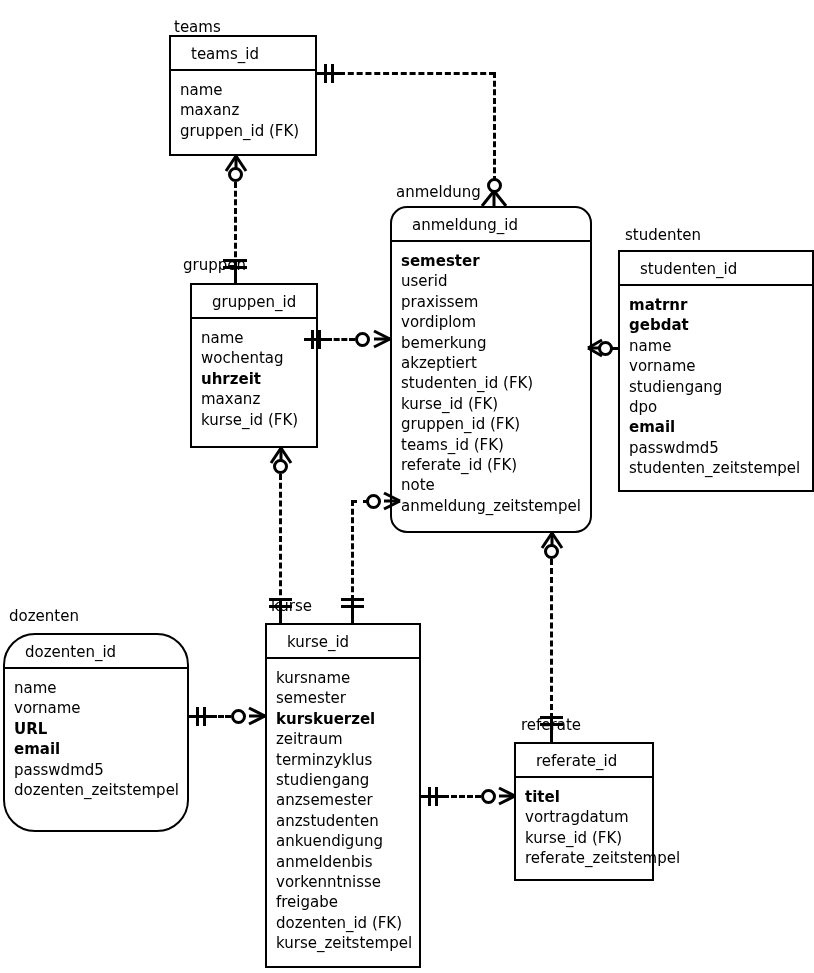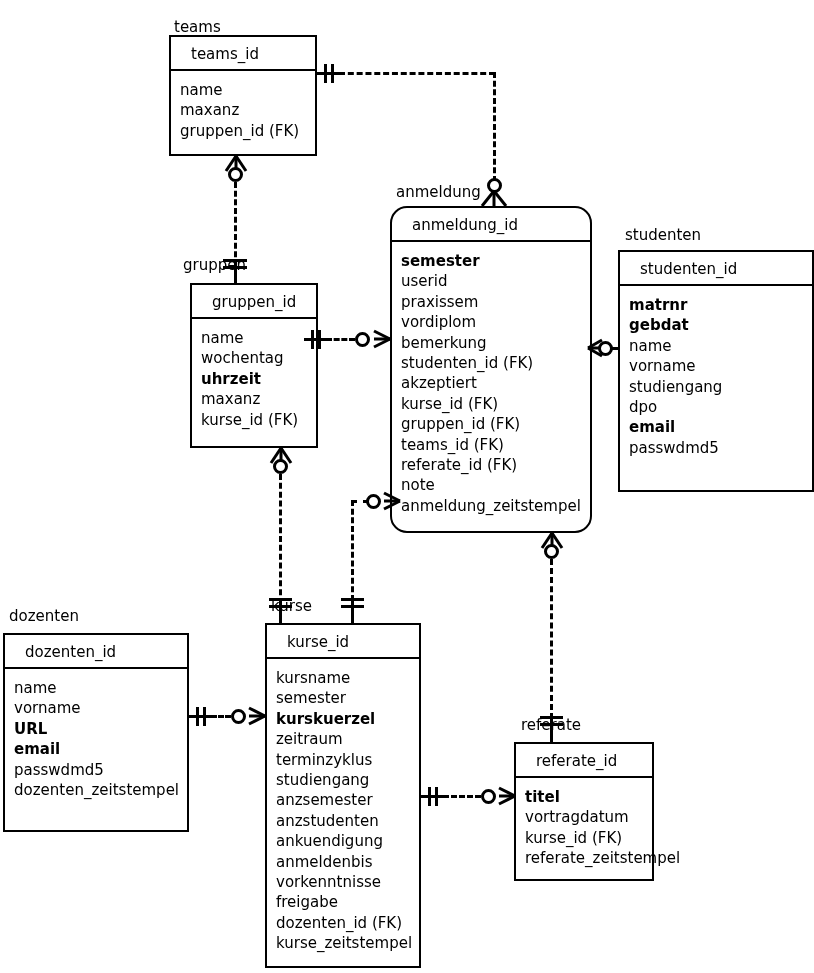--- a/index.html
+++ b/index.html
@@ -64,22 +64,22 @@
 
   <div class="ent-label" style="left:396px;top:183px;">anmeldung</div>
   <div class="entity" style="left:390px;top:206px;width:202px;height:327px;border-radius:17px;">
     <div class="ent-head">anmeldung_id</div>
     <div class="ent-body">
       <div class="attr pk">semester</div>
       <div class="attr">userid</div>
       <div class="attr">praxissem</div>
       <div class="attr">vordiplom</div>
       <div class="attr">bemerkung</div>
+      <div class="attr">akzeptiert</div>
       <div class="attr">studenten_id (FK)</div>
-      <div class="attr">akzeptiert</div>
       <div class="attr">kurse_id (FK)</div>
       <div class="attr">gruppen_id (FK)</div>
       <div class="attr">teams_id (FK)</div>
       <div class="attr">referate_id (FK)</div>
       <div class="attr">note</div>
       <div class="attr">anmeldung_zeitstempel</div>
     </div>
   </div>
 
   <div class="ent-label" style="left:625px;top:226px;">studenten</div>
@@ -87,25 +87,26 @@
     <div class="ent-head">studenten_id</div>
     <div class="ent-body">
       <div class="attr pk">matrnr</div>
       <div class="attr pk">gebdat</div>
       <div class="attr">name</div>
       <div class="attr">vorname</div>
       <div class="attr">studiengang</div>
       <div class="attr">dpo</div>
       <div class="attr pk">email</div>
       <div class="attr">passwdmd5</div>
+      <div class="attr">studenten_zeitstempel</div>
     </div>
   </div>
 
   <div class="ent-label" style="left:9px;top:607px;">dozenten</div>
-  <div class="entity" style="left:3px;top:633px;width:186px;height:199px;">
+  <div class="entity" style="left:3px;top:633px;width:186px;height:199px;border-radius:32px;">
     <div class="ent-head">dozenten_id</div>
     <div class="ent-body">
       <div class="attr">name</div>
       <div class="attr">vorname</div>
       <div class="attr pk">URL</div>
       <div class="attr pk">email</div>
       <div class="attr">passwdmd5</div>
       <div class="attr">dozenten_zeitstempel</div>
     </div>
   </div>

